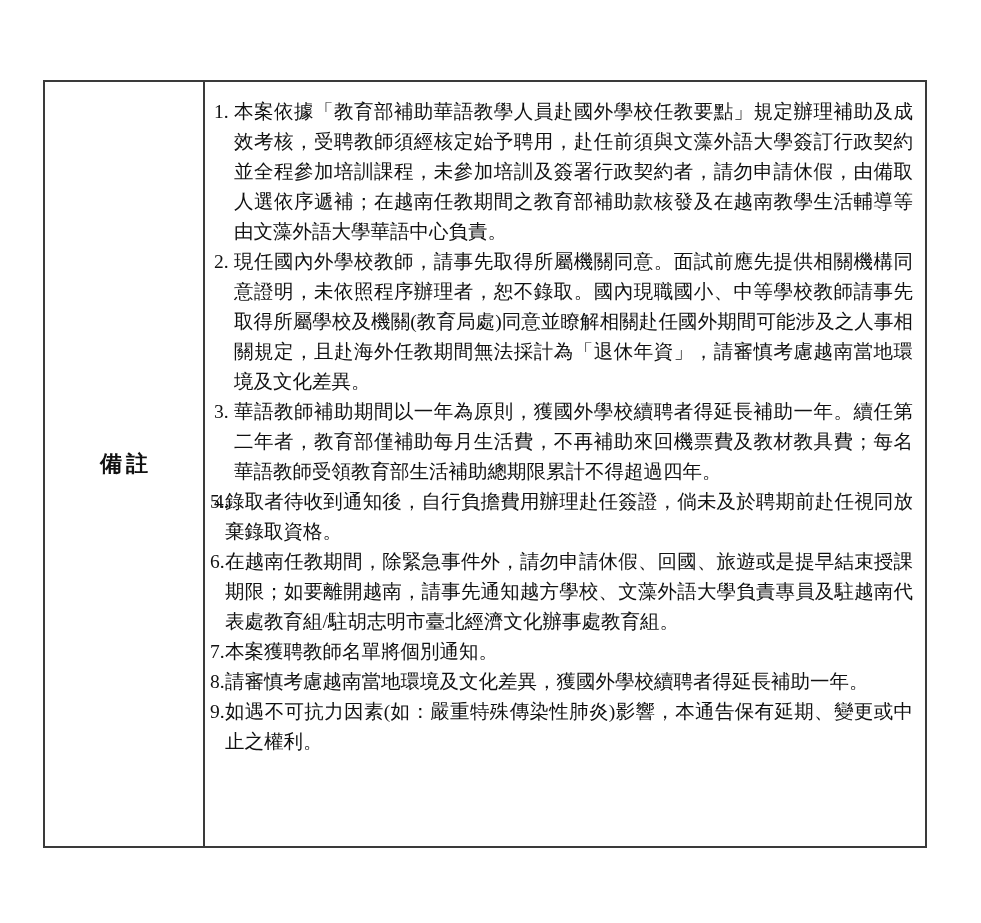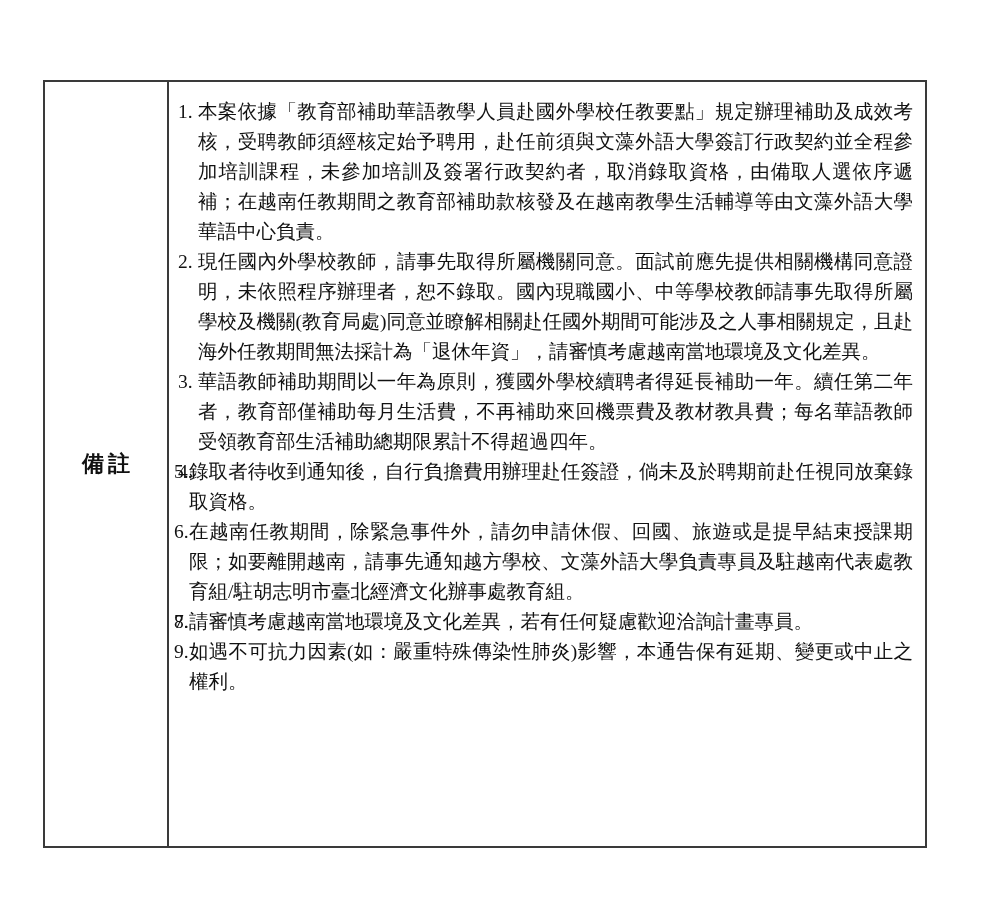--- a/index.html
+++ b/index.html
@@ -17,21 +17,21 @@
   }
   .doc-table {
     position: absolute;
     left: 43px; top: 80px;
     width: 884px; height: 768px;
     border: 2px solid #3a3a3a;
     display: flex;
     background: #ffffff;
   }
   .label-cell {
-    width: 124px;
+    width: 160px;
     border-right: 2px solid #3a3a3a;
     display: flex;
     align-items: center;
     justify-content: center;
   }
   .label-text {
     font-size: 22px;
     font-weight: bold;
     letter-spacing: 4px;
     padding-left: 4px; 
@@ -65,42 +65,42 @@
 <body>
 
 <div class="page">
   <div class="doc-table">
     <div class="label-cell">
       <span class="label-text">備註</span>
     </div>
     <div class="content-cell">
       <ol class="notes">
         <li class="note">
-          <span class="num">1.</span><span class="txt">本案依據「教育部補助華語教學人員赴國外學校任教要點」規定辦理補助及成效考核，受聘教師須經核定始予聘用，赴任前須與文藻外語大學簽訂行政契約並全程參加培訓課程，未參加培訓及簽署行政契約者，取消錄取資格，由備取人選依序遞補；在越南任教期間之教育部補助款核發及在越南教學生活輔導等由文藻外語大學華語中心負責。</span>
+          <span class="num">1.</span><span class="txt">本案依據「教育部補助華語教學人員赴國外學校任教要點」規定辦理補助及成效考核，受聘教師須經核定始予聘用，赴任前須與文藻外語大學簽訂行政契約並全程參加培訓課程，未參加培訓及簽署行政契約者，請勿申請休假，由備取人選依序遞補；在越南任教期間之教育部補助款核發及在越南教學生活輔導等由文藻外語大學華語中心負責。</span>
         </li>
         <li class="note">
           <span class="num">2.</span><span class="txt">現任國內外學校教師，請事先取得所屬機關同意。面試前應先提供相關機構同意證明，未依照程序辦理者，恕不錄取。國內現職國小、中等學校教師請事先取得所屬學校及機關(教育局處)同意並瞭解相關赴任國外期間可能涉及之人事相關規定，且赴海外任教期間無法採計為「退休年資」，請審慎考慮越南當地環境及文化差異。</span>
         </li>
         <li class="note">
           <span class="num">3.</span><span class="txt">華語教師補助期間以一年為原則，獲國外學校續聘者得延長補助一年。續任第二年者，教育部僅補助每月生活費，不再補助來回機票費及教材教具費；每名華語教師受領教育部生活補助總期限累計不得超過四年。</span>
         </li>
         <li class="note">
           <span class="num">4.</span>
         </li>
         <li class="note tight">
           <span class="num">5.</span><span class="txt">錄取者待收到通知後，自行負擔費用辦理赴任簽證，倘未及於聘期前赴任視同放棄錄取資格。</span>
         </li>
         <li class="note tight">
           <span class="num">6.</span><span class="txt">在越南任教期間，除緊急事件外，請勿申請休假、回國、旅遊或是提早結束授課期限；如要離開越南，請事先通知越方學校、文藻外語大學負責專員及駐越南代表處教育組/駐胡志明市臺北經濟文化辦事處教育組。</span>
         </li>
         <li class="note tight">
-          <span class="num">7.</span>
+          <span class="num">7.</span><span class="txt">本案獲聘教師名單將個別通知。</span>
         </li>
         <li class="note tight">
-          <span class="num">8.</span><span class="txt">請審慎考慮越南當地環境及文化差異，若有任何疑慮歡迎洽詢計畫專員。</span>
+          <span class="num">8.</span><span class="txt">請審慎考慮越南當地環境及文化差異，獲國外學校續聘者得延長補助一年。</span>
         </li>
         <li class="note tight">
           <span class="num">9.</span><span class="txt">如遇不可抗力因素(如：嚴重特殊傳染性肺炎)影響，本通告保有延期、變更或中止之權利。</span>
         </li>
       </ol>
     </div>
   </div>
 </div>
 
 </body></html>

